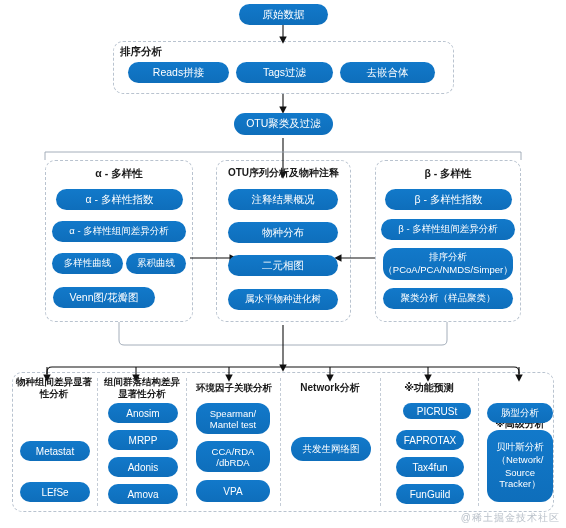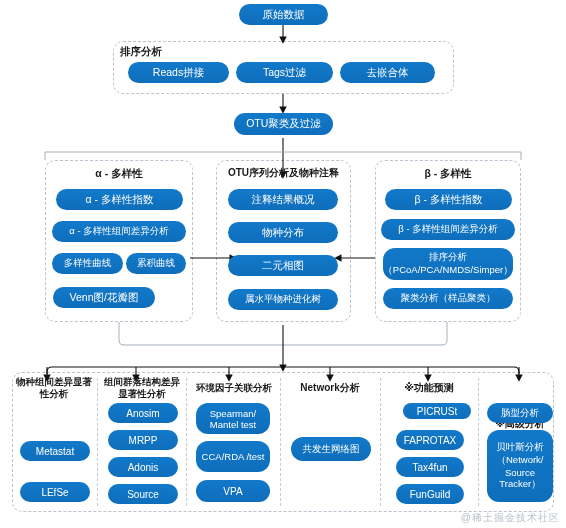--- a/index.html
+++ b/index.html
@@ -153,25 +153,25 @@
   <div class="colsep" style="left:478px; top:378px; height:128px;"></div>
 
   <div class="group-title" style="left:14px; top:376px; width:80px; font-size:9.5px;">物种组间差异显著性分析</div>
   <div class="pill" style="left:20px; top:441px; width:70px; height:20px; font-size:10px;">Metastat</div>
   <div class="pill" style="left:20px; top:482px; width:70px; height:20px; font-size:10px;">LEfSe</div>
 
   <div class="group-title" style="left:101px; top:376px; width:82px; font-size:9.5px;">组间群落结构差异显著性分析</div>
   <div class="pill" style="left:108px; top:403px; width:70px; height:20px; font-size:10px;">Anosim</div>
   <div class="pill" style="left:108px; top:430px; width:70px; height:20px; font-size:10px;">MRPP</div>
   <div class="pill" style="left:108px; top:457px; width:70px; height:20px; font-size:10px;">Adonis</div>
-  <div class="pill" style="left:108px; top:484px; width:70px; height:20px; font-size:10px;">Source</div>
+  <div class="pill" style="left:108px; top:484px; width:70px; height:20px; font-size:10px;">Amova</div>
 
   <div class="group-title" style="left:188px; top:382px; width:92px; font-size:9.5px;">环境因子关联分析</div>
   <div class="pill" style="left:196px; top:403px; width:74px; height:31px; font-size:9.5px; padding:12px 4px;">Spearman/ Mantel test</div>
-  <div class="pill" style="left:196px; top:441px; width:74px; height:31px; font-size:9.5px; padding:0 4px;">CCA/RDA /test</div>
+  <div class="pill" style="left:196px; top:441px; width:74px; height:31px; font-size:9.5px; padding:0 4px;">CCA/RDA /dbRDA</div>
   <div class="pill" style="left:196px; top:480px; width:74px; height:22px; font-size:10px;">VPA</div>
 
   <div class="group-title" style="left:282px; top:382px; width:96px; font-size:10px;">Network分析</div>
   <div class="pill" style="left:291px; top:437px; width:80px; height:24px; font-size:9.5px;">共发生网络图</div>
 
   <div class="group-title" style="left:382px; top:382px; width:94px; font-size:10px;">※功能预测</div>
   <div class="pill" style="left:396px; top:403px; width:68px; height:16px; font-size:10px;margin-left:7px;">PICRUSt</div>
   <div class="pill" style="left:396px; top:430px; width:68px; height:20px; font-size:10px;">FAPROTAX</div>
   <div class="pill" style="left:396px; top:457px; width:68px; height:20px; font-size:10px;">Tax4fun</div>
   <div class="pill" style="left:396px; top:484px; width:68px; height:20px; font-size:10px;">FunGuild</div>

